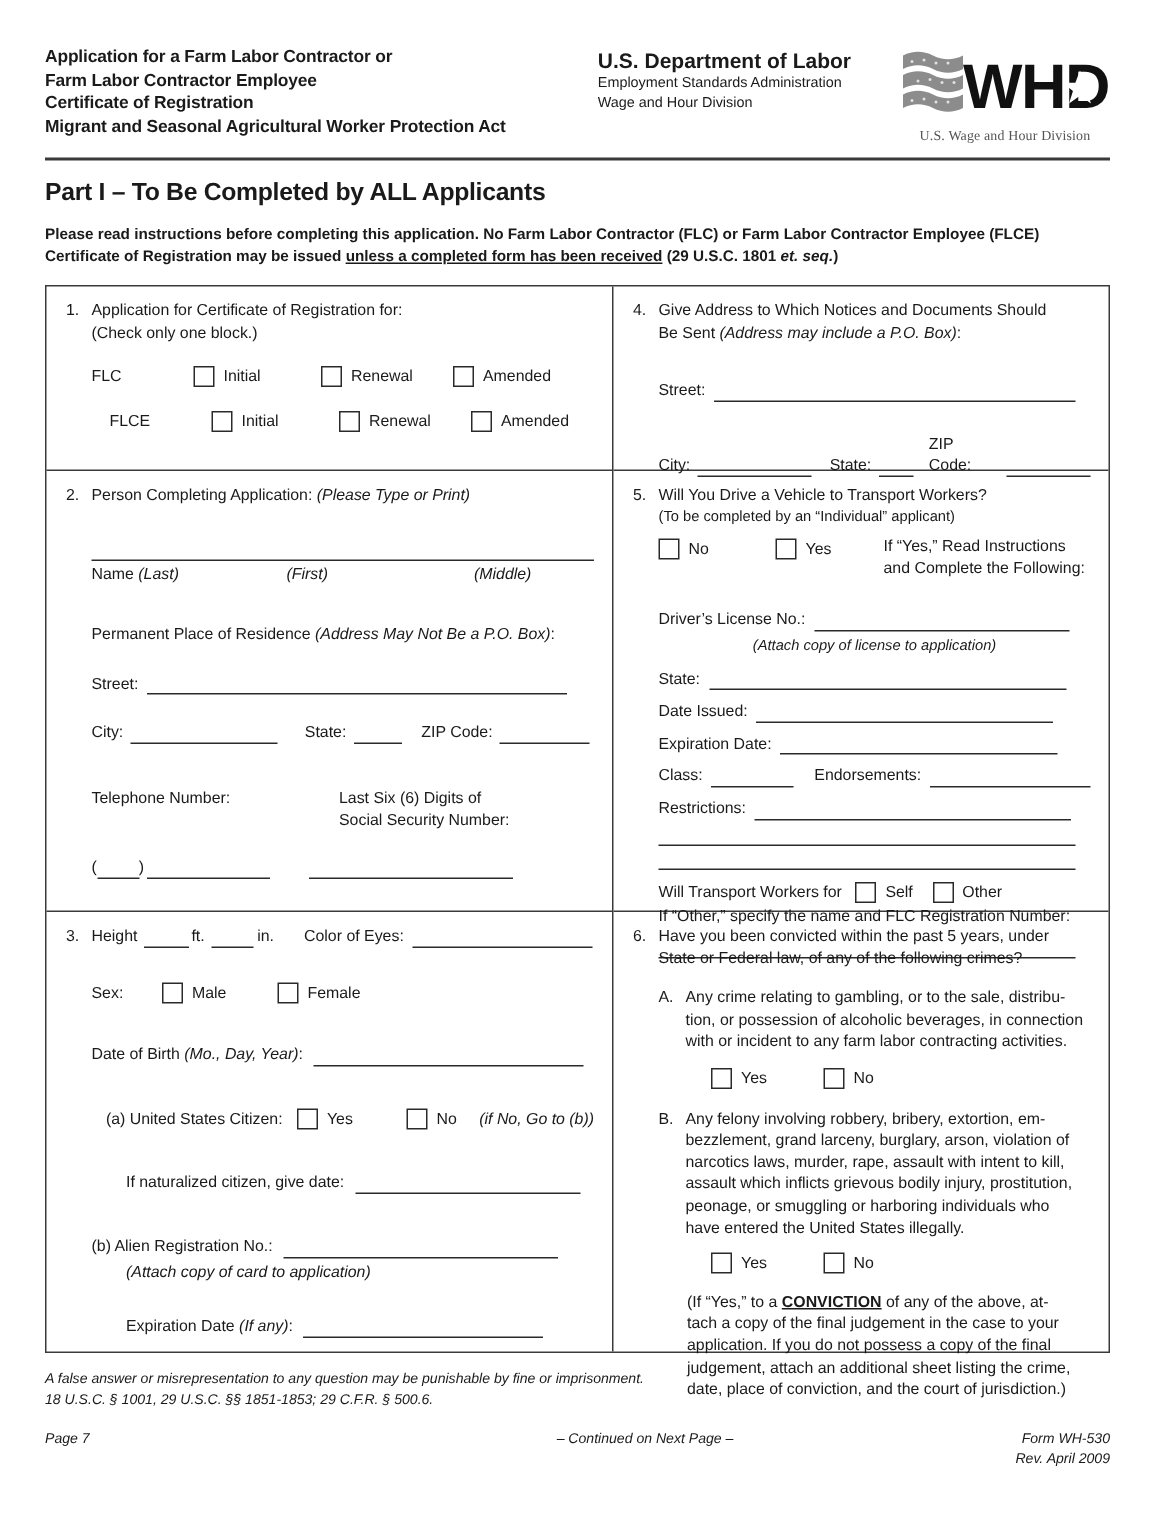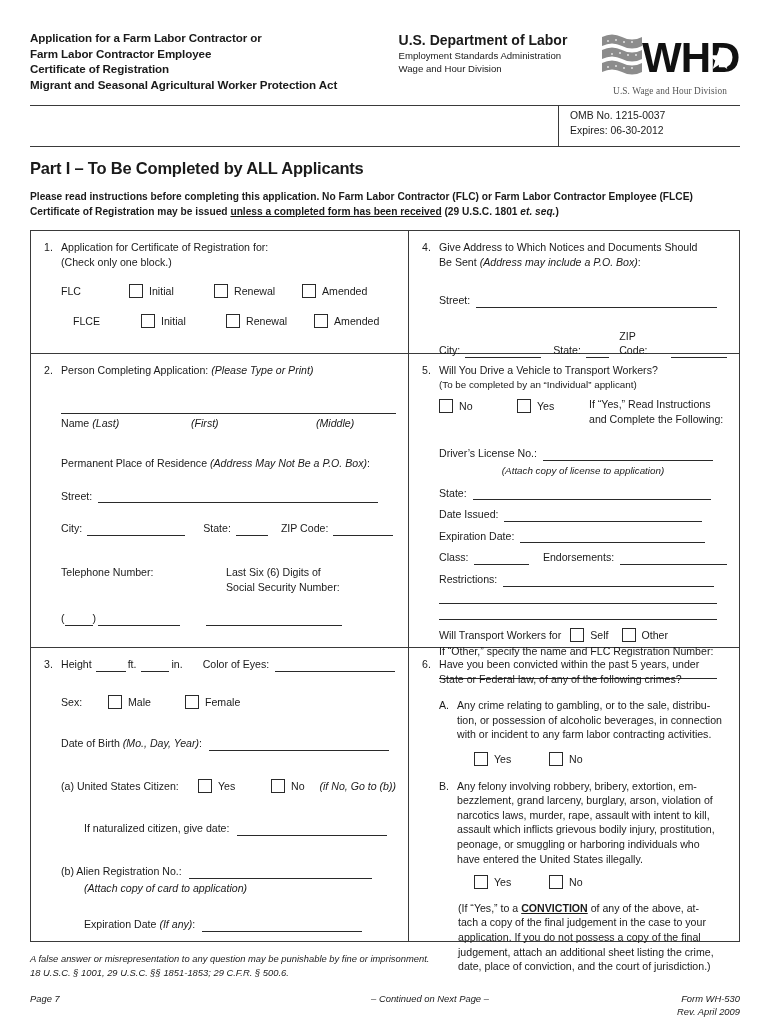--- a/index.html
+++ b/index.html
@@ -116,27 +116,20 @@
         </g>
         <text x="42" y="41" font-family="Liberation Sans, sans-serif" font-size="42" font-weight="bold" fill="#111" letter-spacing="-1">WHD</text>
         <polygon fill="#ffffff" points="120,16 123.1,24.2 131.5,24.2 124.7,29.6 127.3,38 120,32.9 112.7,38 115.3,29.6 108.5,24.2 116.9,24.2"></polygon>
       </svg>
       <div class="whd-cap">U.S. Wage and Hour Division</div>
     </div>
   </div>
 
   <div class="rule"></div>
 
-  <div class="omb-row">
-    <div class="omb-left"></div>
-    <div class="omb-right">
-      <div>OMB No. 1215-0037</div>
-      <div>Expires: 06-30-2012</div>
-    </div>
-  </div>
   <div class="rule2"></div>
 
   <div class="part-title">Part I – To Be Completed by ALL Applicants</div>
   <div class="instr"><span>Please read instructions before completing this application. No Farm Labor Contractor (FLC) or Farm Labor Contractor Employee (FLCE) Certificate of Registration may be issued </span><u>unless a completed form has been received</u><span> (29 U.S.C. 1801 </span><span class="ital">et. seq.</span><span>)</span></div>
 
   <div class="grid">
 
     <div class="col col-l">
 
       <div class="cell c1 b">
@@ -253,21 +246,21 @@
               <span>Female</span>
             </span>
         </div>
 
         <div class="row" style="margin-left:17px;margin-top:27px;">
           <span>Date of Birth</span>&nbsp;<i>(Mo., Day, Year)</i><span>:</span>
           <span class="ln" style="width:180px;margin-left:7px;"></span>
         </div>
 
         <div class="row" style="margin-left:17px;margin-top:28px;">
-          <span style="width:137px;">(a) United States Citizen:</span>
+          <span style="width:137px;text-align:center;">(a) United States Citizen:</span>
           <span class="cbw" style="width:73px;">
               <span class="cb"></span>
               <span>Yes</span>
             </span>
           <span class="cbw"><span class="cb"></span><span>No</span>&nbsp;<i>(if No, Go to (b))</i></span>
         </div>
 
         <div class="row" style="margin-left:40px;margin-top:28px;">
           <span>If naturalized citizen, give date:</span>
           <span class="ln" style="width:150px;margin-left:8px;"></span>

